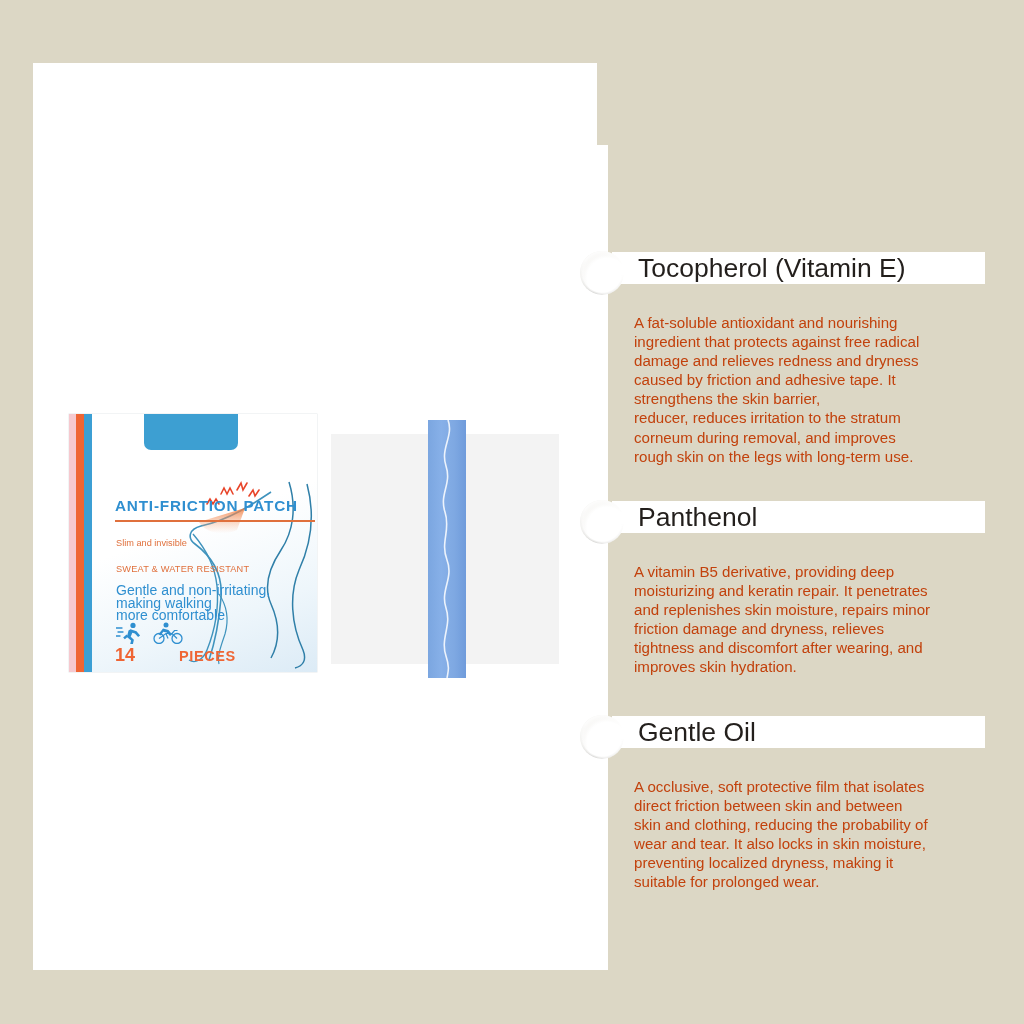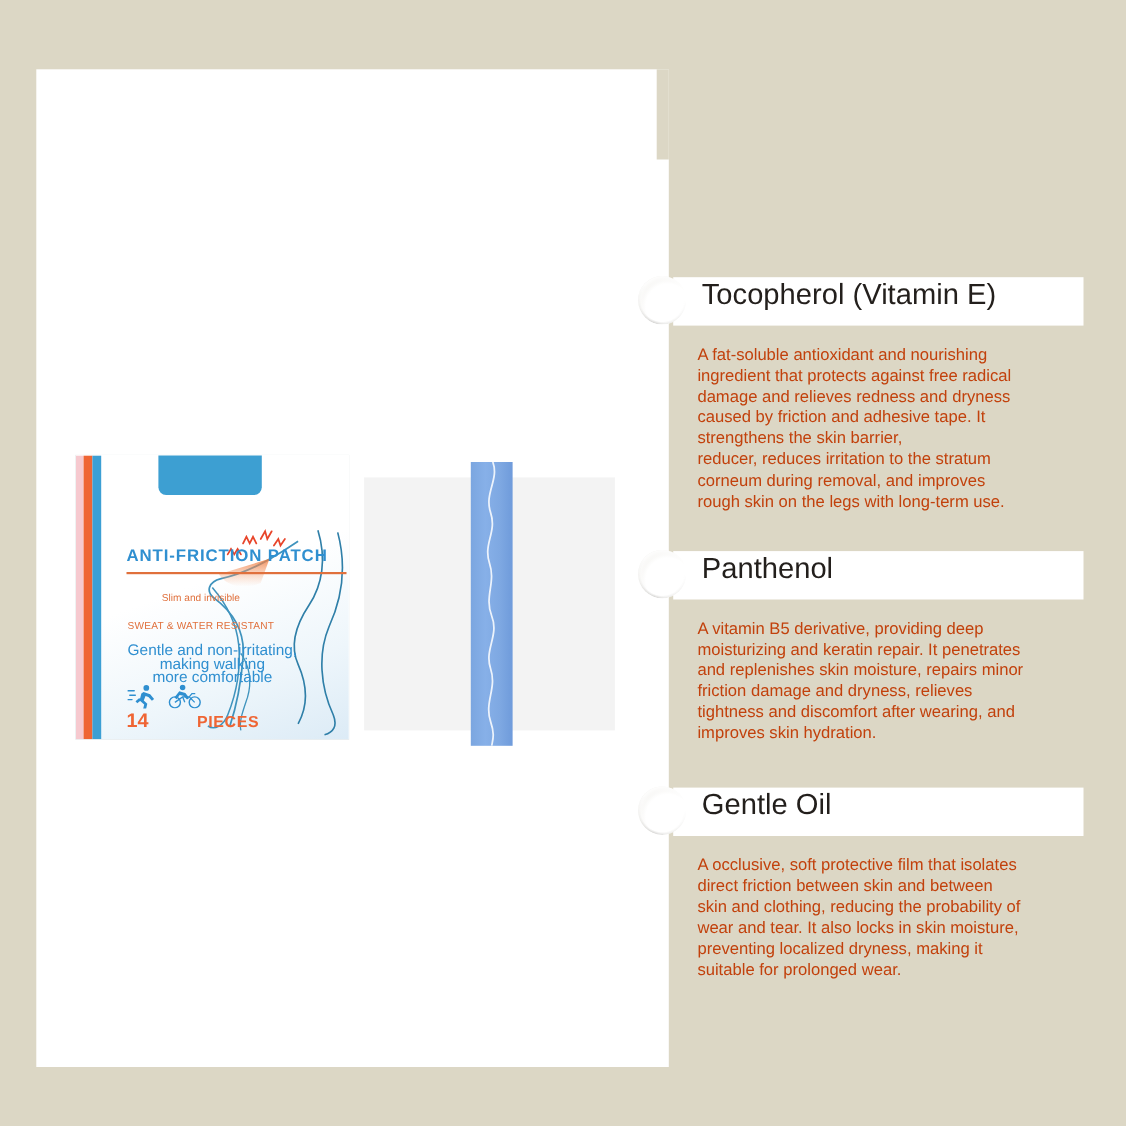--- a/index.html
+++ b/index.html
@@ -48,21 +48,21 @@
   .spine {
     position: absolute;
     top: 0;
     bottom: 0;
   }
   .spine-pink  { left: 0px;  width: 7px;  background: #f6c9cf; }
   .spine-orange{ left: 7px;  width: 8px;  background: #ef6534; }
   .spine-blue  { left: 15px; width: 8px;  background: #3c9fd4; }
   #box-body {
     position: absolute;
-    left: 23px; right: 0; top: 0; bottom: 0; text-align: center;
+    left: 23px; right: 0; top: 0; bottom: 0;
   }
   #box-tab {
     position: absolute;
     left: 52px;
     top: -2px;
     width: 94px;
     height: 38px;
     background: #3d9fd2;
     border-radius: 0 0 7px 7px;
   }
@@ -148,24 +148,24 @@
     background: linear-gradient(90deg,#7ba6e0 0%, #87b0e8 35%, #7ea8e2 70%, #6f9bdb 100%);
   }
   #patch-strip svg { display: block; }
 
   
   .callout { position: absolute; }
   .callout-title-bar {
     position: absolute;
     left: 612px;
     background: #ffffff;
-    height: 44px;
+    height: 32px;
     width: 373px;
     display: flex;
-    align-items: flex-start;
+    align-items: center;
   }
   .callout-title {
     margin-left: 26px;
     font-size: 26.5px;
     color: #231f1c;
     white-space: nowrap;
     font-family: "Liberation Sans", sans-serif;
   }
   .callout-body {
     position: absolute;

